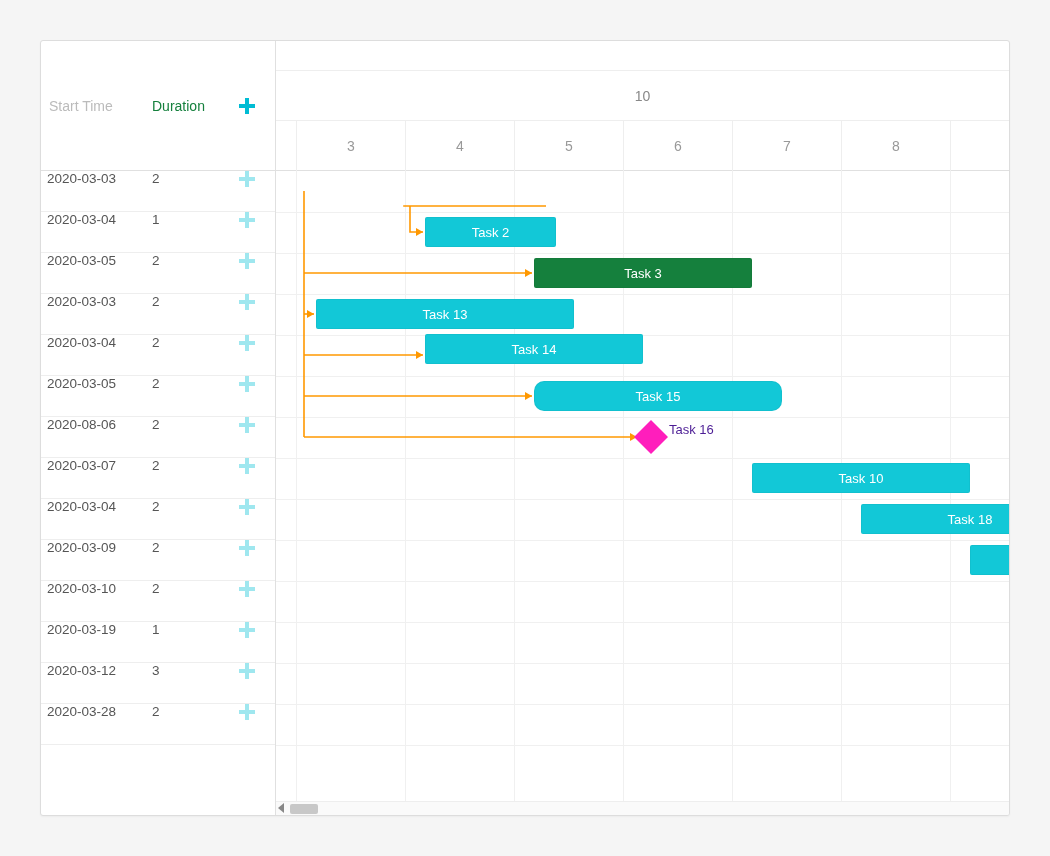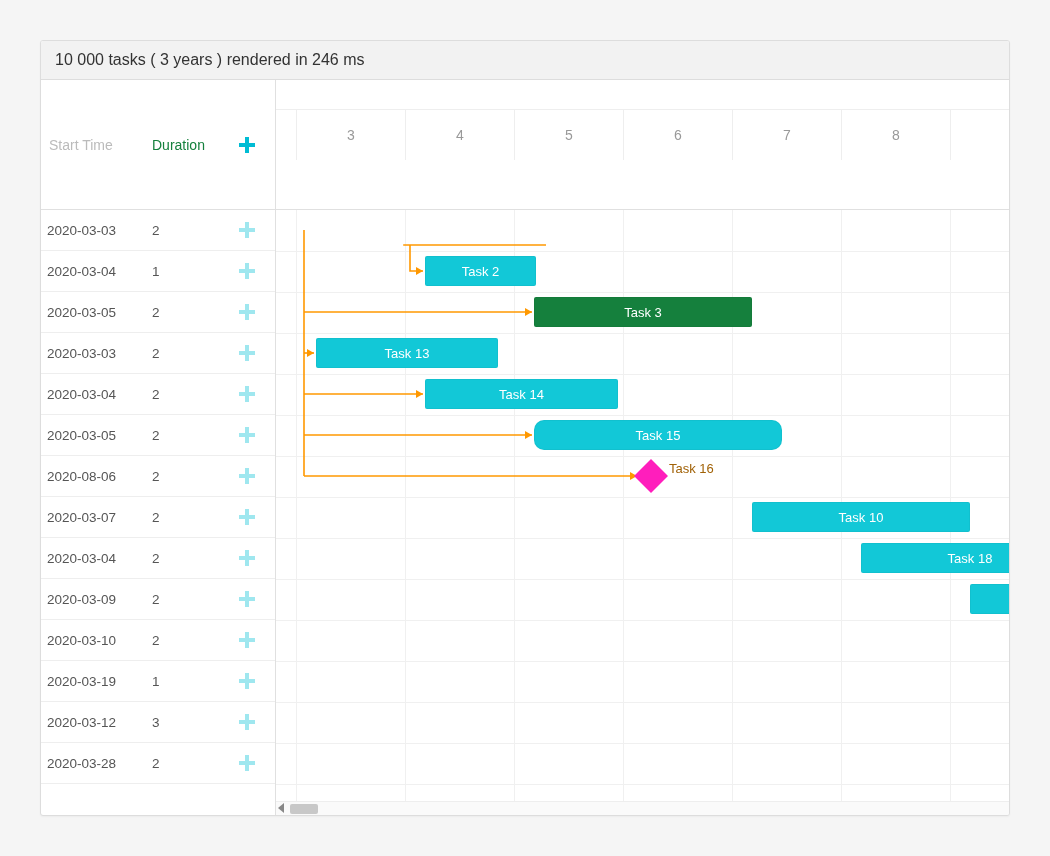--- a/index.html
+++ b/index.html
@@ -51,21 +51,21 @@
   .left-head .col-add   { width: 30px; display:flex; justify-content:center; }
   .plus-icon {
     width: 16px; height: 16px; display:inline-block; cursor:pointer;
   }
   .plus-icon.bold svg path { fill:#00BCD4; }
   .plus-icon.light svg path { fill:#9fe7ef; }
   .left-rows { flex:1; overflow:hidden; }
   .left-row {
     height: 41px;
     border-bottom: 1px solid #eee;
-    display:flex; align-items:center;
+    display:flex; align-items:flex-start;
     padding: 0 6px;
     color:#555; font-size:13.5px;
   }
   .left-row .c-start { width:105px; }
   .left-row .c-dur   { width:80px; }
   .left-row .c-add   { width:30px; display:flex; justify-content:center; }
 
   .right-pane {
     flex:1;
     display:flex; flex-direction:column;
@@ -124,21 +124,21 @@
   .bar.green { background:#15803d; }
   .milestone {
     position:absolute;
     width:24px; height:24px;
     background:#ff1ebc;
     transform: rotate(45deg);
     z-index:6;
   }
   .milestone-label {
     position:absolute; z-index:6;
-    color:#a16207; font-size:13px;
+    color:#4c1d95; font-size:13px;
   }
   svg.deps { position:absolute; top:0; left:0; z-index:3; }
   svg.deps path { stroke:#ff9800; stroke-width:1.6; fill:none; }
   svg.deps polygon { fill:#ff9800; }
 
   .scrollbar {
     height: 14px;
     background:#fafafa;
     border-top:1px solid #eee;
     position:relative;
@@ -153,21 +153,20 @@
   .scroll-thumb {
     position:absolute; left:14px; top:2px;
     height:10px; width:28px; background:#c8c8c8;
     border-radius:2px;
   }
 </style>
 </head>
 <body>
 
 <div class="panel">
-  <div class="panel-header">10 000 tasks ( 3 years ) rendered in 246 ms</div>
   <div class="gantt-body">
 
     <div class="left-pane">
       <div class="left-head">
         <div class="col-start">Start Time</div>
         <div class="col-dur">Duration</div>
         <div class="col-add">
           <span class="plus-icon bold">
             <svg viewBox="0 0 16 16">
                 <path d="M6 0h4v6h6v4h-6v6H6v-6H0V6h6z"></path>
@@ -301,20 +300,21 @@
                   <path d="M6 0h4v6h6v4h-6v6H6v-6H0V6h6z"></path>
                 </svg></span>
             </div>
           </div>
         </div>
     </div>
 
     <div class="right-pane">
       <div class="time-head">
         <div class="time-top"></div>
+        <div class="time-mid">10</div>
         <div class="time-bot" id="tick-row">
             <div class="tick" style="width: 20px;"></div>
             <div class="tick">3</div>
             <div class="tick">4</div>
             <div class="tick">5</div>
             <div class="tick">6</div>
             <div class="tick">7</div>
             <div class="tick">8</div>
             <div class="tick" style="flex: 1 1 0%;"></div>
           </div>
@@ -350,24 +350,24 @@
             <polygon points="249,98 256,102 249,106"></polygon>
             <path d="M 28 143 H 38"></path>
             <polygon points="31,139 38,143 31,147"></polygon>
             <path d="M 28 184 H 147"></path>
             <polygon points="140,180 147,184 140,188"></polygon>
             <path d="M 28 225 H 256"></path>
             <polygon points="249,221 256,225 249,229"></polygon>
             <path d="M 28 266 H 361"></path>
             <polygon points="354,262 361,266 354,270"></polygon>
           </svg>
-          <div class="bar" style="left: 149px; top: 46px; width: 111px;">Task 2</div>
+          <div class="bar" style="left: 149px; top: 46px; width: 131px;">Task 2</div>
           <div class="bar green" style="left: 258px; top: 87px; width: 218px;">Task 3</div>
-          <div class="bar" style="left: 40px; top: 128px; width: 182px;">Task 13</div>
-          <div class="bar" style="left: 149px; top: 169px; width: 193px;">Task 14</div>
+          <div class="bar" style="left: 40px; top: 128px; width: 258px;">Task 13</div>
+          <div class="bar" style="left: 149px; top: 163px; width: 218px;">Task 14</div>
           <div class="bar" style="left: 258px; top: 210px; width: 248px; border-radius: 10px;">Task 15</div>
           <div class="milestone" style="left: 363px; top: 254px;"></div>
           <div class="milestone-label" style="left: 393px; top: 251px;">Task 16</div>
           <div class="bar" style="left: 476px; top: 292px; width: 218px;">Task 10</div>
           <div class="bar" style="left: 585px; top: 333px; width: 218px;">Task 18</div>
           <div class="bar" style="left: 694px; top: 374px; width: 218px;"></div>
         </div>
       <div class="scrollbar">
         <div class="scroll-left-arrow"></div>
         <div class="scroll-thumb"></div>

